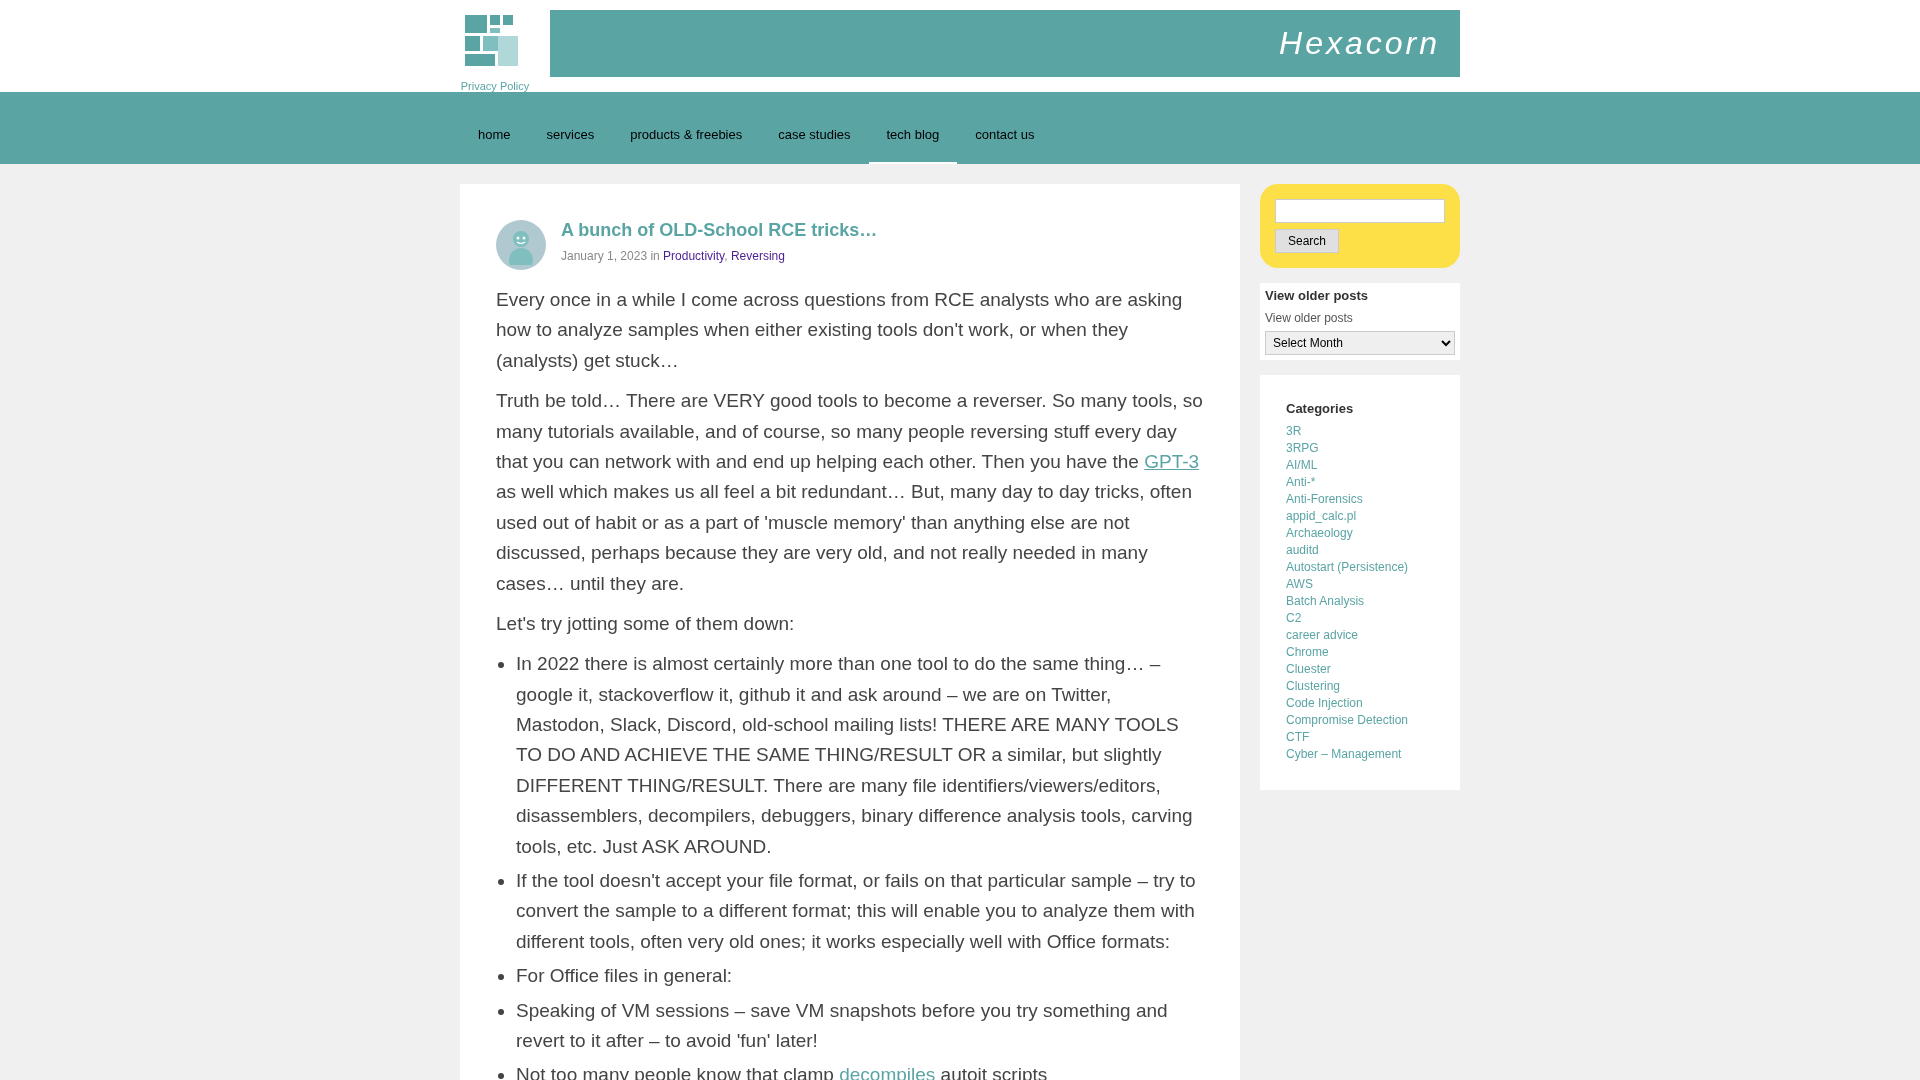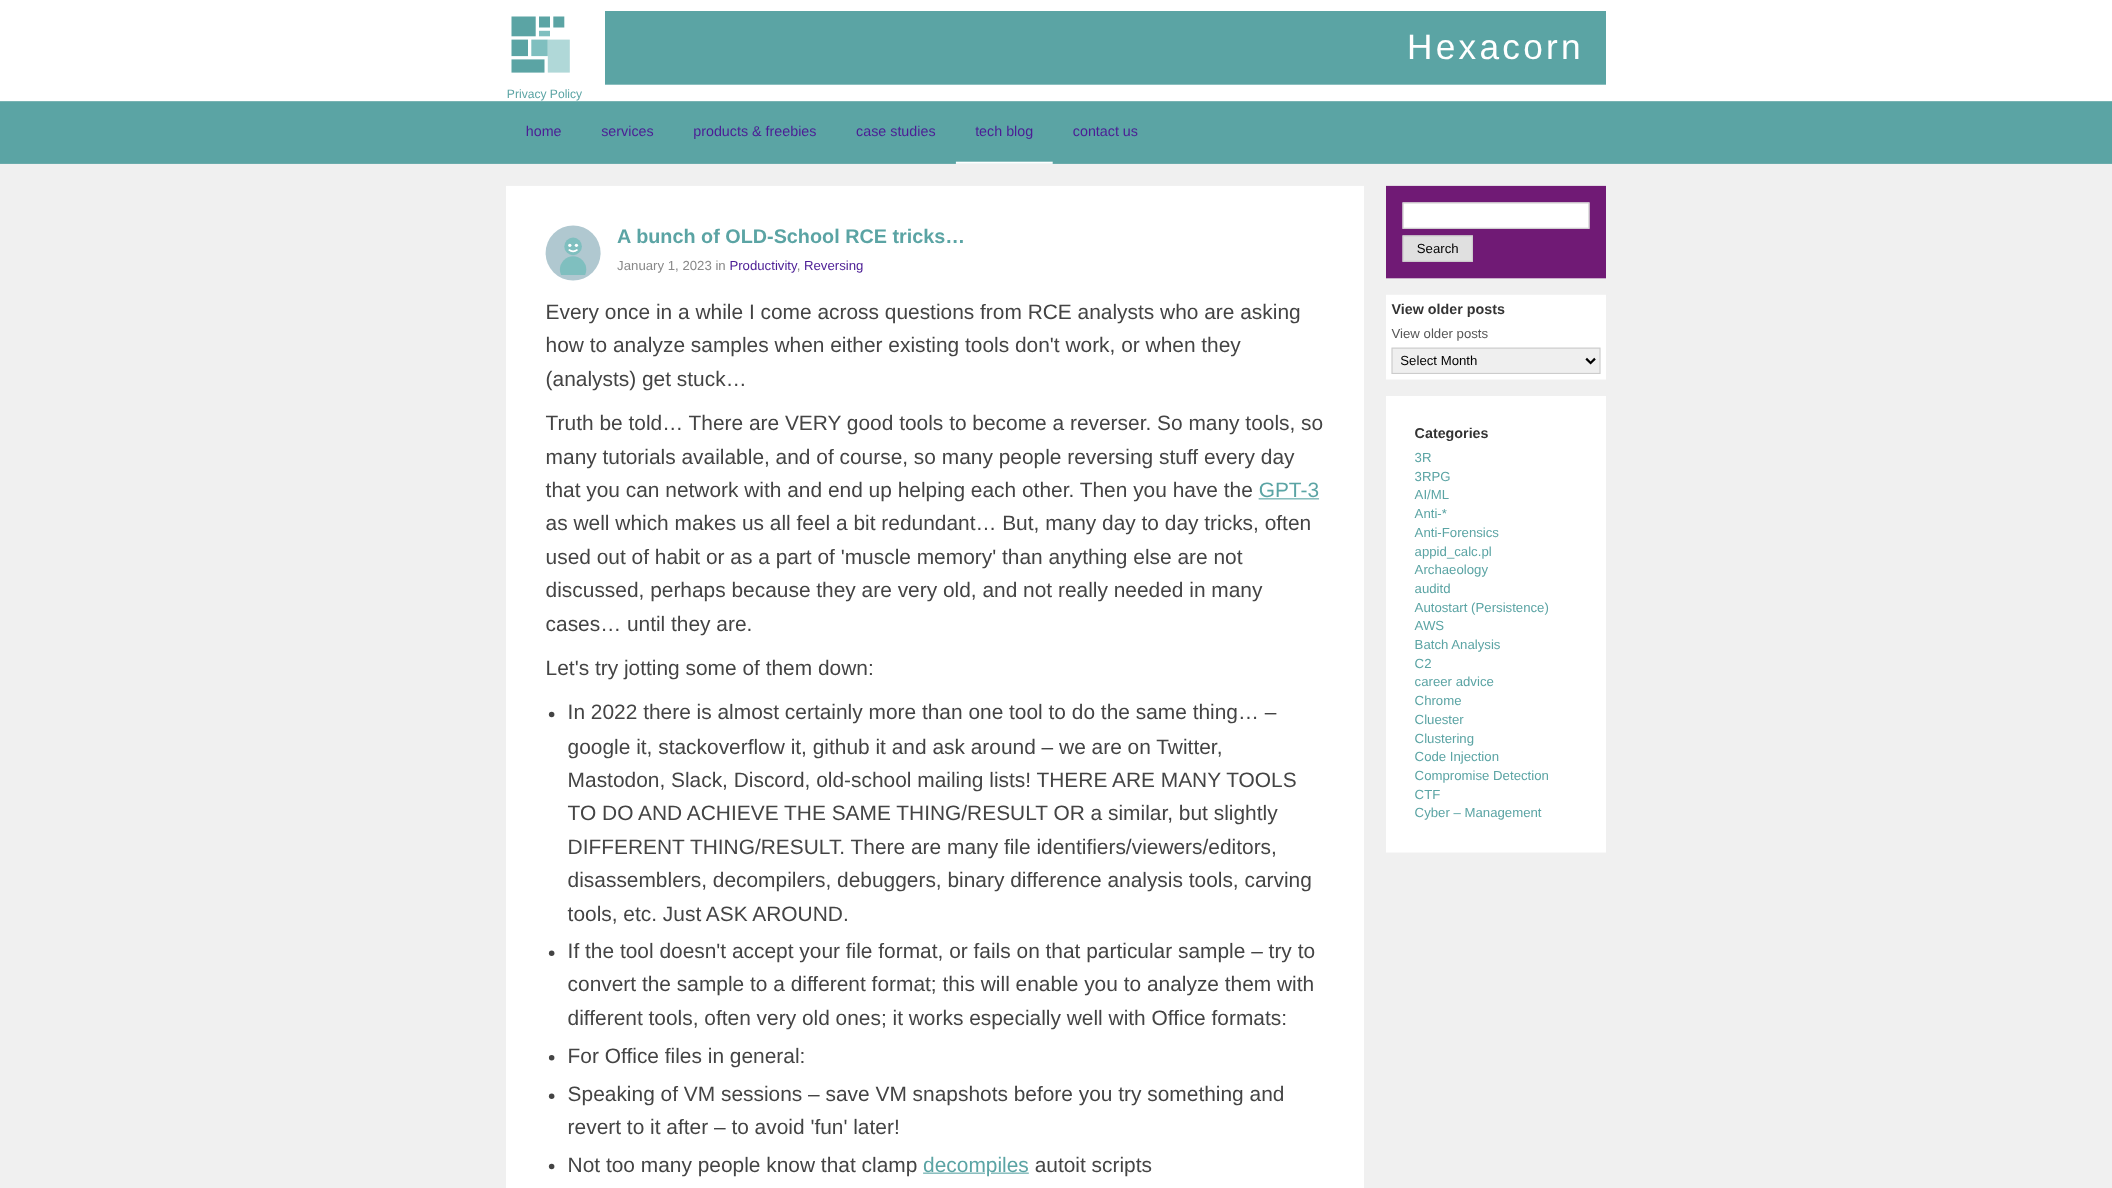--- a/index.html
+++ b/index.html
@@ -8,21 +8,21 @@
     #wrapper { max-width: 1920px; min-height: 1080px; background: #f0f0f0; }
 
     
     #header { background: #fff; width: 100%; }
     #header-inner { max-width: 1000px; margin: 0 auto; padding: 10px 0 0 0; display: flex; align-items: flex-start; }
     #logo-area { display: flex; flex-direction: column; align-items: center; margin-right: 20px; }
 
     
     #nav-bar { background: #5ba4a4; width: 100%; }
     #nav-bar-inner { max-width: 1000px; margin: 0 auto; display: flex; }
-    .nav-item { color: #4c1d95; padding: 20px 18px; font-size: 13px; text-decoration: none; cursor: pointer; }
+    .nav-item { color: #000000; padding: 20px 18px; font-size: 13px; text-decoration: none; cursor: pointer; margin-top: 15px; }
     .nav-item.active { border-bottom: 2px solid #fff; }
 
     
     #main { max-width: 1000px; margin: 0 auto; padding: 20px 0; display: flex; gap: 20px; }
 
     
     #content { flex: 1; background: #fff; padding: 36px; }
 
     
     .post-author-img { width: 50px; height: 50px; background: #b0c8d0; border-radius: 50%; display: flex; align-items: center; justify-content: center; float: left; margin-right: 15px; }
@@ -31,21 +31,21 @@
     .post-meta a { color: #4c1d95; text-decoration: none; }
     .post-body { font-size: 19px; line-height: 1.6; color: #444; }
     .post-body p { margin-bottom: 10px; }
     .post-body ul { margin-left: 20px; margin-bottom: 10px; }
     .post-body li { margin-bottom: 4px; }
     .post-body a { color: #5ba4a4; text-decoration: underline; text-align: center; }
     .clearfix::after { content: ''; display: table; clear: both; }
 
     
     #sidebar { width: 200px; flex-shrink: 0; }
-    #search-box { background: #701a75; padding: 15px; margin-bottom: 15px; }
+    #search-box { background: #fde047; padding: 15px; margin-bottom: 15px; border-radius: 18px; }
     #search-input { width: 100%; border: 1px solid #ccc; padding: 4px 6px; font-size: 12px; margin-bottom: 6px; }
     #search-button { background: #e0e0e0; border: 1px solid #ccc; padding: 4px 12px; font-size: 12px; cursor: pointer; }
 
     #older-posts-box { background: #fff; padding: 5px; margin-bottom: 15px; }
     #older-posts-title { font-size: 13px; font-weight: bold; margin-bottom: 8px; }
     #older-posts-subtitle { font-size: 12px; color: #555; margin-bottom: 6px; }
     #month-select { width: 100%; font-size: 12px; border: 1px solid #ccc; padding: 3px; }
 
     #categories-box { background: #fff; padding: 26px; }
     #categories-title { font-size: 13px; font-weight: bold; margin-bottom: 8px; }
@@ -68,21 +68,21 @@
           <rect x="30" y="18" width="10" height="5" fill="#7fbfbf"></rect>
 
           <rect x="5" y="26" width="15" height="15" fill="#5ba4a4"></rect>
           <rect x="23" y="26" width="15" height="15" fill="#7fbfbf"></rect>
           <rect x="5" y="44" width="30" height="12" fill="#5ba4a4"></rect>
           <rect x="38" y="26" width="20" height="30" fill="#b0d8d8"></rect>
         </svg>
         <a href="#" id="privacy-policy-link" style="font-size:11px;color:#5ba4a4;text-decoration:none;">Privacy Policy</a>
       </div>
 
-      <div style="flex:1; background:#5ba4a4; padding: 15px 20px; display:flex; align-items:center; justify-content:flex-end;">
+      <div style="flex:1; background:#5ba4a4; padding: 15px 20px; display:flex; align-items:center; justify-content:flex-end;font-style:italic;">
         <span style="font-size:32px;color:#fff;font-weight:normal;letter-spacing:3px;">Hexacorn</span>
       </div>
     </div>
   </div>
 
   <div id="nav-bar">
     <div id="nav-bar-inner">
       <a class="nav-item" href="#">home</a>
       <a class="nav-item" href="#">services</a>
       <a class="nav-item" href="#">products &amp; freebies</a>

